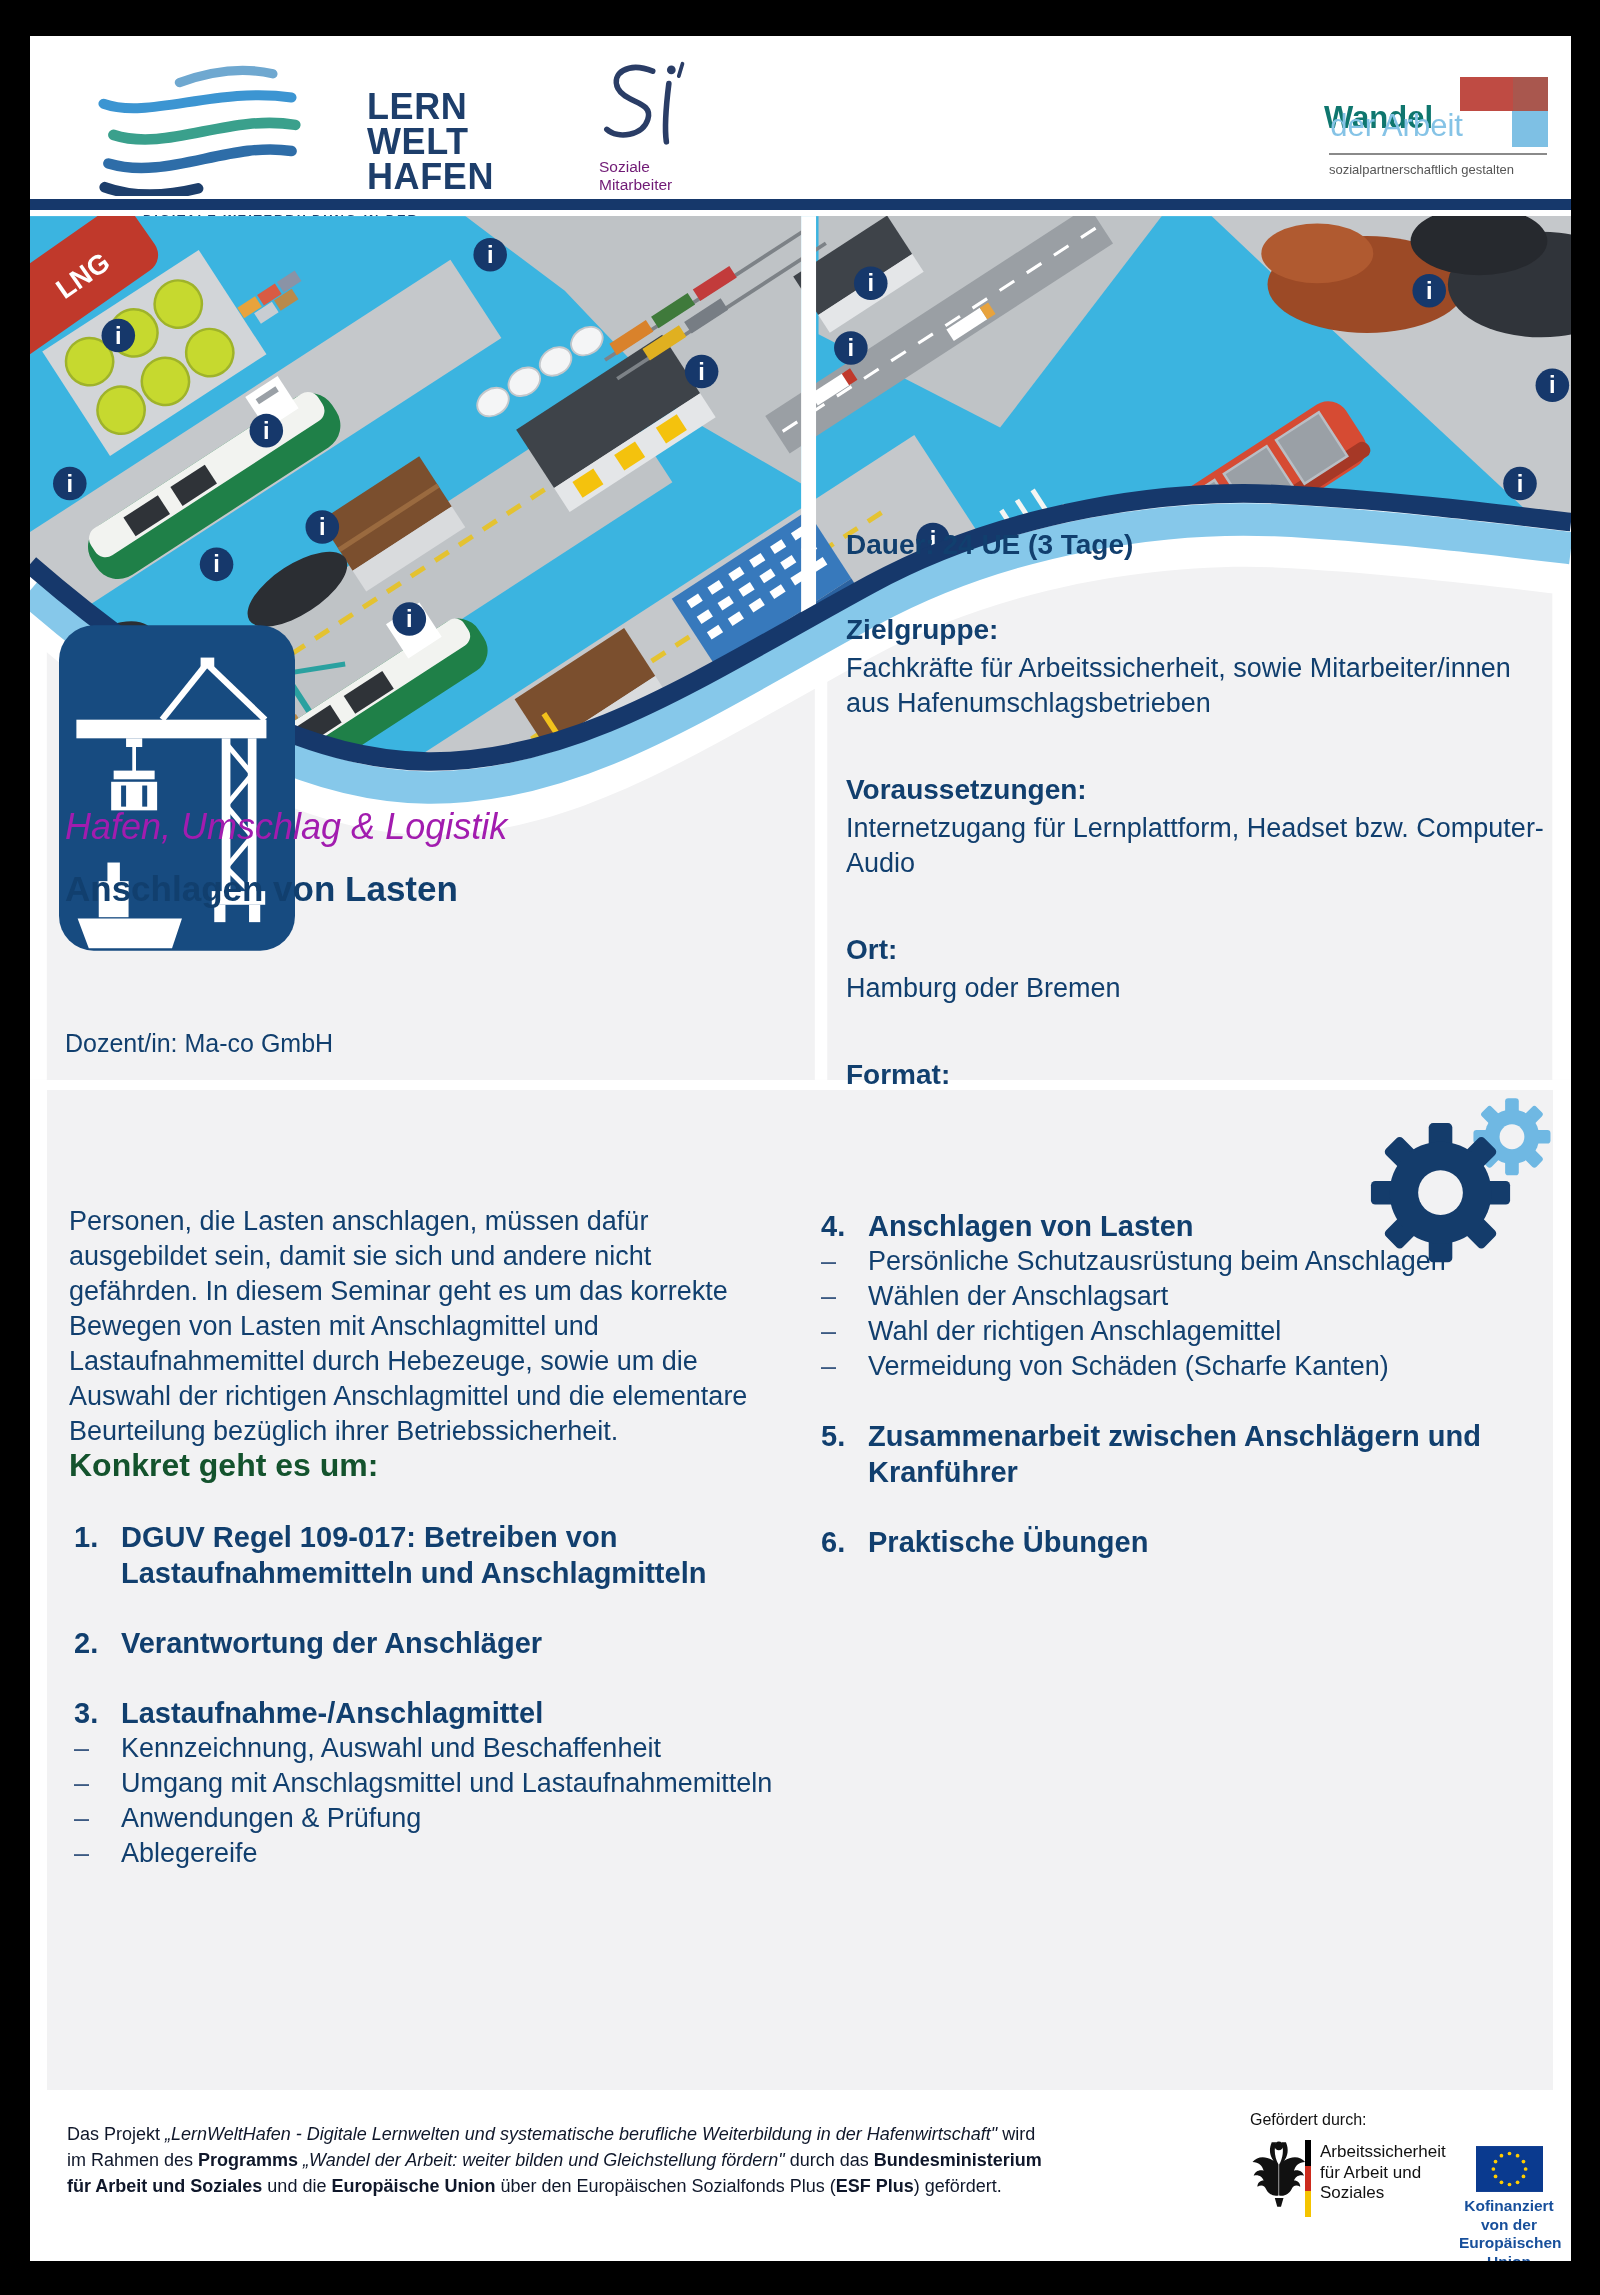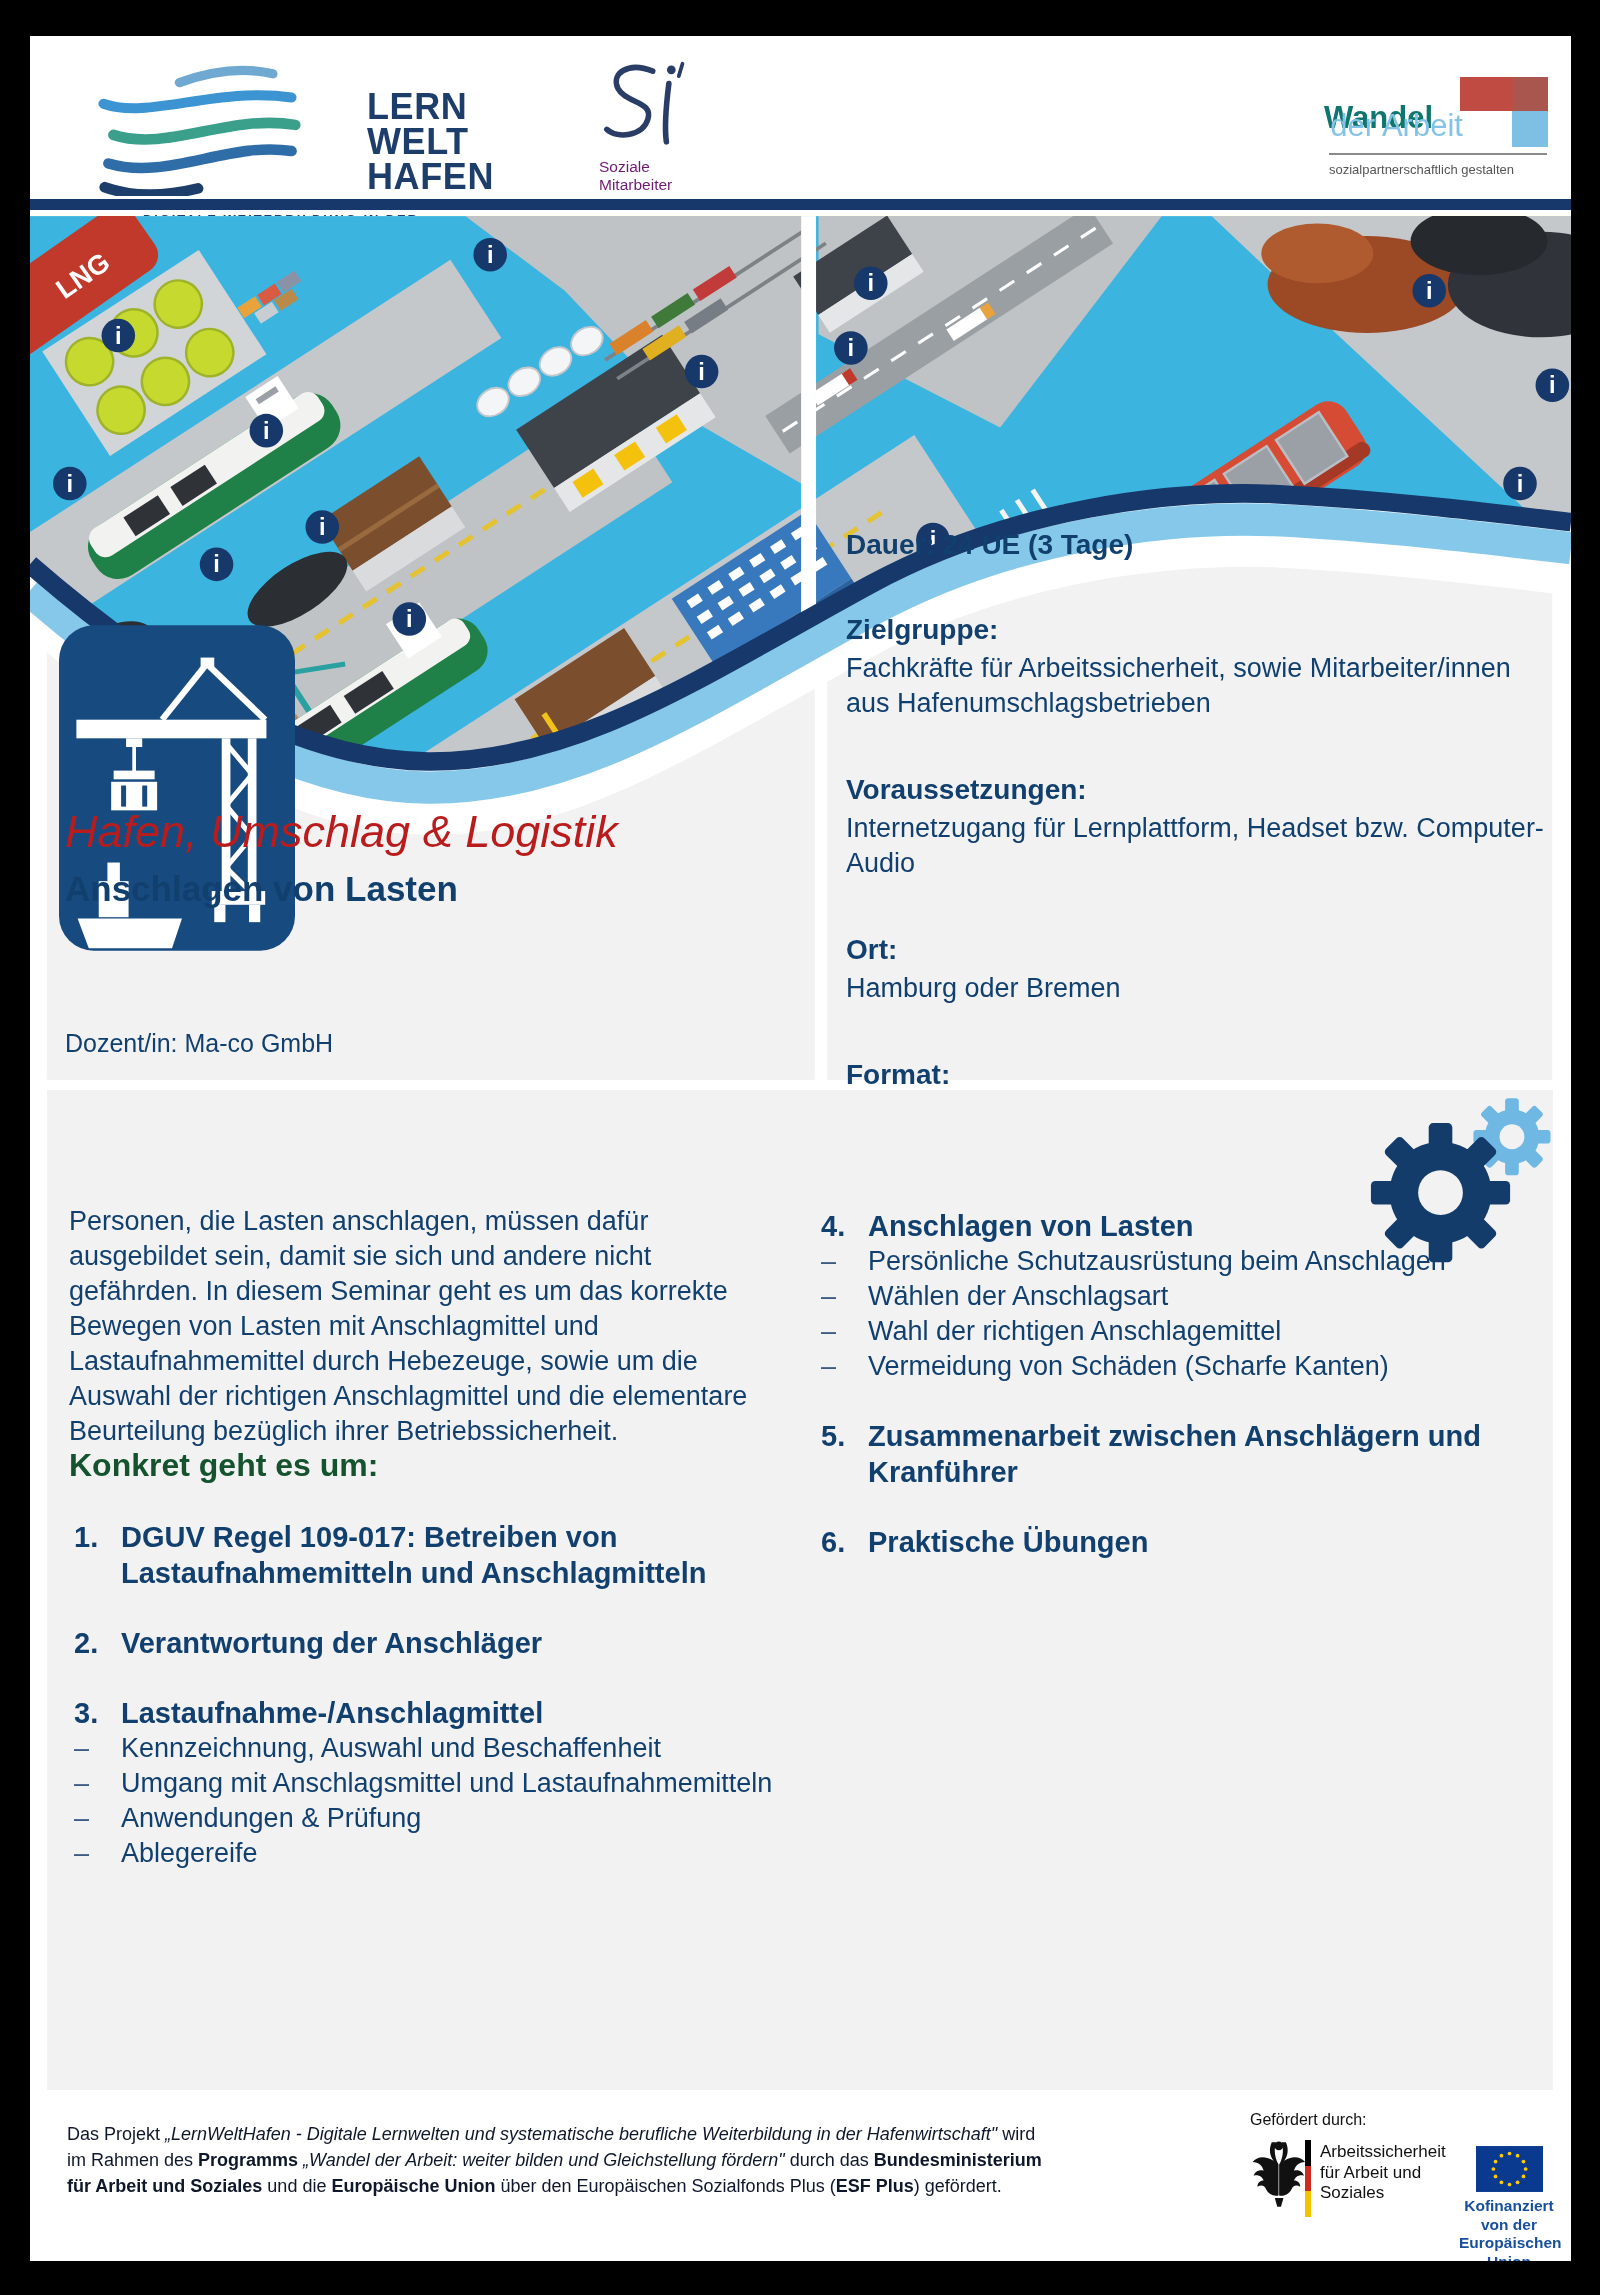--- a/index.html
+++ b/index.html
@@ -15,21 +15,21 @@
   .si-sub{position:absolute;left:0;top:100px;color:#701a75;font-weight:400;font-size:15.5px;line-height:18px;}
   .wda-1{position:absolute;left:0;top:11.2px;font-size:31px;font-weight:bold;color:#0f766e;margin-top:28px;}
   .wda-2{position:absolute;left:6.2px;top:47px;font-size:31px;color:#85C3E6;}
   .wda-rule{position:absolute;left:5px;top:92px;width:218px;height:1.9px;background:#8a8a8a;}
   .wda-tag{position:absolute;left:5px;top:101px;font-size:13px;color:#555;}
 
   
   .banner-topline{position:absolute;left:0;top:163px;width:1541px;height:11.2px;background:#16386B;}
 
   
-  .category{position:absolute;left:35px;top:770px;font-size:45px;font-style:italic;color:#b91c1c;}
+  .category{position:absolute;left:35px;top:770px;font-size:36px;font-style:italic;color:#a21caf;}
   .title{position:absolute;left:35px;top:833px;font-size:35px;font-weight:bold;color:#113F6E;}
   .lecturer{position:absolute;left:35px;top:993px;font-size:25px;color:#113F6E;}
   .info-col{position:absolute;left:816px;top:493px;width:703px;color:#113F6E;}
   .duration{font-size:28px;font-weight:bold;}
   .f-label{font-size:28px;font-weight:bold;margin-top:53px;}
   .f-value{font-size:27px;line-height:35px;margin-top:5px;}
 
   
   .gray-main{position:absolute;left:17px;top:1054px;width:1506px;height:1000px;background:#F2F2F3;}
   .intro{position:absolute;left:39px;top:1168px;width:715px;font-size:27px;line-height:35px;color:#113F6E;}

